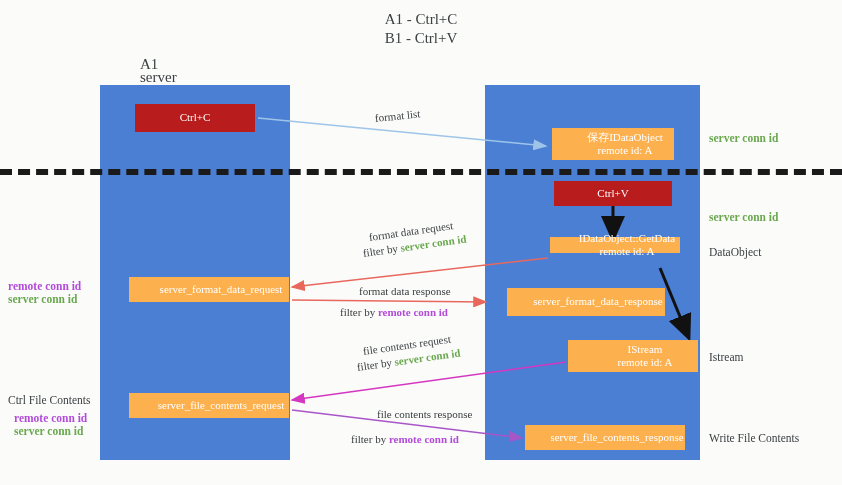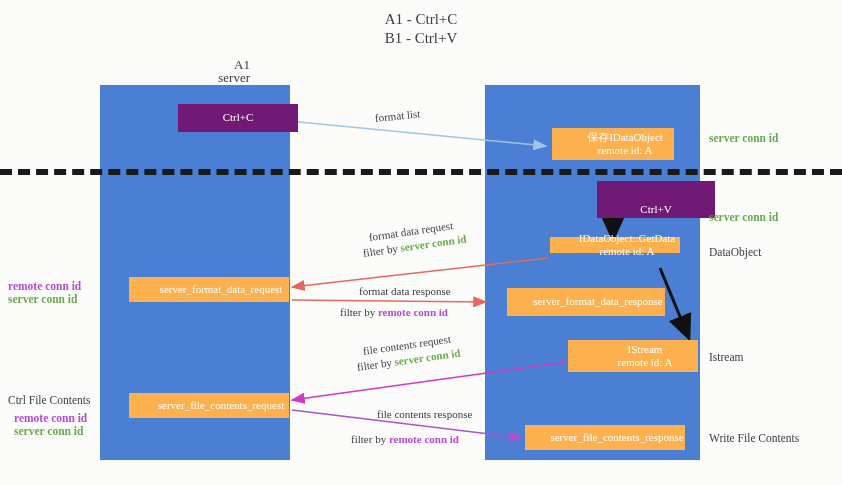--- a/index.html
+++ b/index.html
@@ -24,22 +24,22 @@
     width: 842px;
     text-align: center;
     font-size: 15px;
     color: #3c4043;
     line-height: 19px;
   }
 
   
   .col-header {
     position: absolute;
-    text-align: right;
-    font-size: 13px;
+    text-align: left;
+    font-size: 15px;
     color: #3c4043;
     line-height: 13px;
   }
 
   
   .lane {
     position: absolute;
     background: #4a7fd4;
   }
 
@@ -60,21 +60,21 @@
     display: flex;
     flex-direction: column;
     align-items: center;
     justify-content: center;
     color: #ffffff;
     font-size: 11px;
     line-height: 13.5px;
     text-align: center;
     padding: 2px 4px;
   }
-  .box.green { background: #701a75; margin-left: 43px; }
+  .box.green { background: #b91c1c; }
   .box.orange { background: #fcb04e; padding-left: 28px; }
 
   
   .side-label {
     position: absolute;
     font-size: 11.5px;
     line-height: 14px;
     color: #3c4043;
   }
   .lbl-green { color: #6aa84f; font-weight: bold; }
@@ -162,21 +162,21 @@
 
   <div class="box green" style="left:135px; top:104px; width:120px; height:28px;">
     <span>Ctrl+C</span>
   </div>
 
   <div class="box orange" style="left:552px; top:128px; width:122px; height:32px;">
     <span>保存IDataObject</span>
     <span>remote id: A</span>
   </div>
 
-  <div class="box green" style="left:554px; top:181px; width:118px; height:37px;justify-content:flex-end;">
+  <div class="box green" style="left:554px; top:181px; width:118px; height:25px;">
     <span>Ctrl+V</span>
   </div>
 
   <div class="box orange" style="left:550px; top:237px; width:130px; height:16px;">
     <span>IDataObject::GetData</span>
     <span>remote id: A</span>
   </div>
 
   <div class="box orange" style="left:568px; top:340px; width:130px; height:32px;">
     <span>IStream</span>

